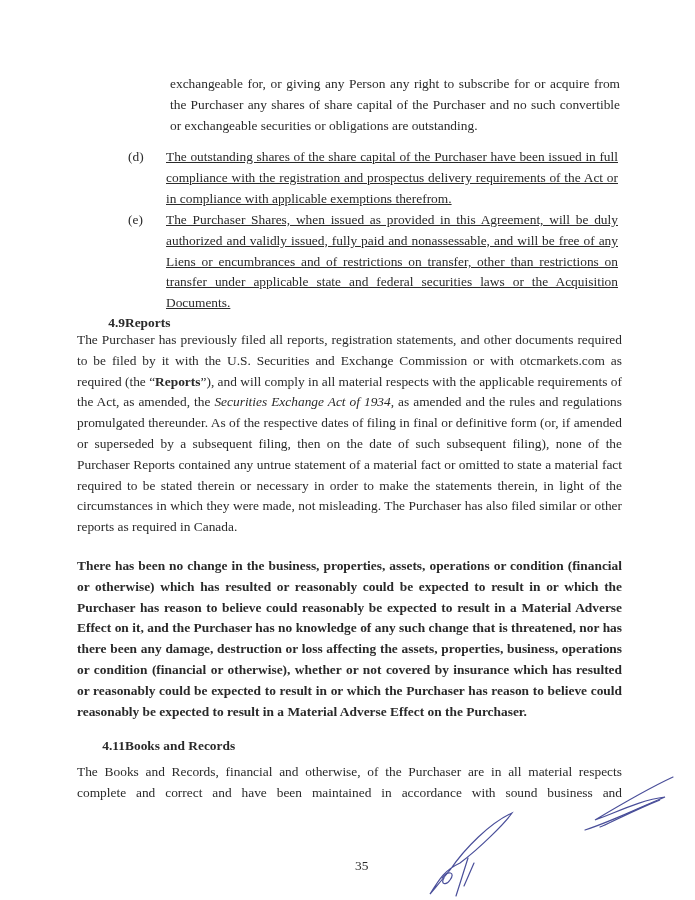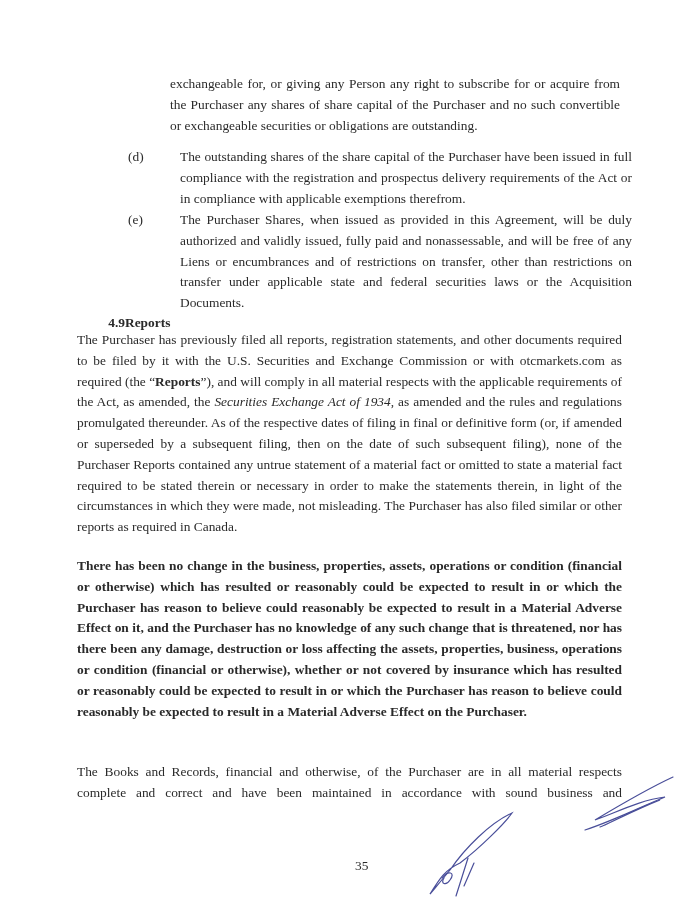--- a/index.html
+++ b/index.html
@@ -10,21 +10,21 @@
       font-size: 13.4px;
     }
     .page { position: absolute; left: 0; top: 0; width: 645px; height: 900px; }
     p, div { margin: 0; }
     .justify { text-align: justify; text-align-last: left; }
     .line-h { line-height: 20.8px; }
 
     .cont { position: absolute; left: 170px; top: 74px; width: 450px; }
     .item { position: absolute; left: 128px; width: 494px; }
     .item .label { position: absolute; left: 0; top: 0; width: 40px; }
-    .item .body { position: absolute; left: 52px; top: 0; width: 452px; }
+    .item .body { position: absolute; left: 38px; top: 0; width: 452px; text-decoration: underline; }
     .item-d { top: 147px; }
     .item-e { top: 210px; }
 
     .heading { position: absolute; left: 77px; font-weight: bold; font-size: 13.4px; }
     .heading .num { display: inline-block; width: 48px; text-align: right; }
     .h49 { top: 315px; }
     .h410 { top: 544px; }
     .h411 { top: 738px; }
 
     .para { position: absolute; left: 77px; width: 545px; }
@@ -55,20 +55,23 @@
     <p class="body justify">The Purchaser Shares, when issued as provided in this Agreement, will be duly authorized and validly issued, fully paid and nonassessable, and will be free of any Liens or encumbrances and of restrictions on transfer, other than restrictions on transfer under applicable state and federal securities laws or the Acquisition Documents.</p>
   </div>
 
   <div class="heading h49">
     <span class="num">4.9</span><span>Reports</span>
   </div>
   <p class="para p49 justify line-h"><span>The Purchaser has previously filed all reports, registration statements, and other documents required to be filed by it with the U.S. Securities and Exchange Commission or with otcmarkets.com as required (the “</span><b>Reports</b><span>”), and will comply in all material respects with the applicable requirements of the Act, as amended, the </span><i>Securities Exchange Act of 1934</i><span>, as amended and the rules and regulations promulgated thereunder.  As of the respective dates of filing in final or definitive form (or, if amended or superseded by a subsequent filing, then on the date of such subsequent filing), none of the Purchaser Reports contained any untrue statement of a material fact or omitted to state a material fact required to be stated therein or necessary in order to make the statements therein, in light of the circumstances in which they were made, not misleading.  The Purchaser has also filed similar or other reports as required in Canada.</span></p>
 
   <p class="para p410 justify line-h">There has been no change in the business, properties, assets, operations or condition (financial or otherwise) which has resulted or reasonably could be expected to result in or which the Purchaser has reason to believe could reasonably be expected to result in a Material Adverse Effect on it, and the Purchaser has no knowledge of any such change that is threatened, nor has there been any damage, destruction or loss affecting the assets, properties, business, operations or condition (financial or otherwise), whether or not covered by insurance which has resulted or reasonably could be expected to result in or which the Purchaser has reason to believe could reasonably be expected to result in a Material Adverse Effect on the Purchaser.</p>
 
+  <div class="heading h411">
+    <span class="num">4.11</span><span>Books and Records</span>
+  </div>
   <p class="para p411 justify line-h" style="text-align-last: justify;">The Books and Records, financial and otherwise, of the Purchaser are in all material respects complete and correct and have been maintained in accordance with sound business and</p>
 
   <div class="page-number">35</div>
 
   <svg class="sig sig1" viewBox="0 0 110 90" fill="none" stroke="#4a4f9a" stroke-width="1.2" stroke-linecap="round">
     <path d="M92 5 C70 15, 45 40, 30 62 C22 72, 15 80, 10 86 C20 70, 25 62, 40 55 C60 40, 85 15, 92 5 Z"></path>
     <path d="M22 70 C28 62, 36 64, 30 72 C26 78, 20 76, 24 70"></path>
     <path d="M36 88 L48 50 M44 78 L54 55"></path>
   </svg>
 

